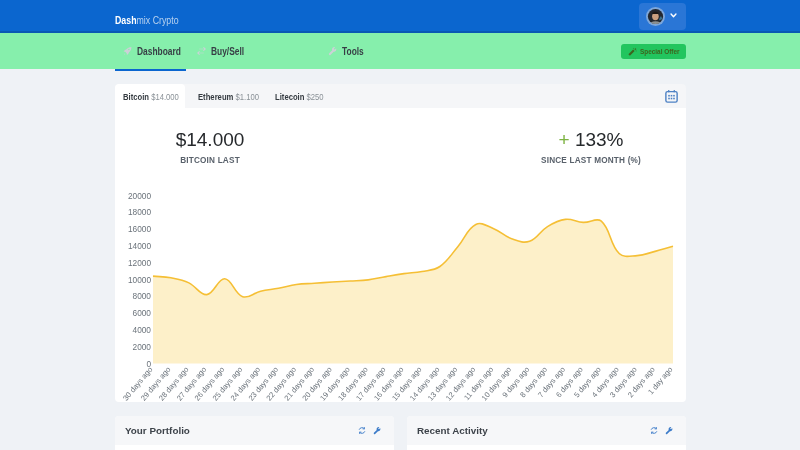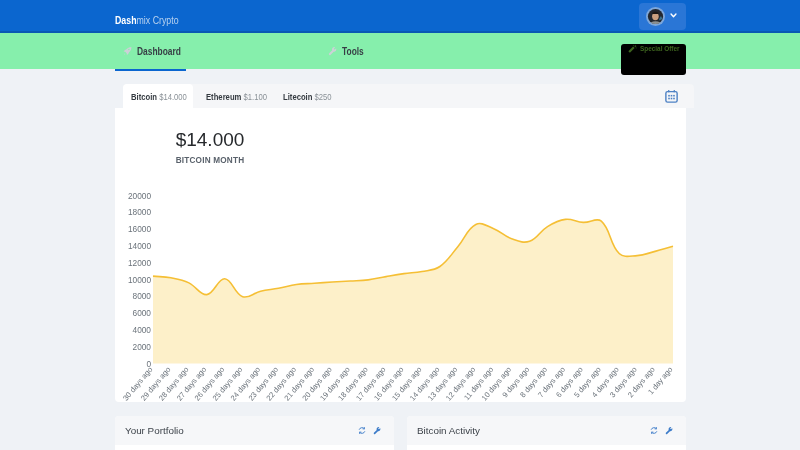--- a/index.html
+++ b/index.html
@@ -11,42 +11,42 @@
 .topbar { position:absolute; left:0; top:0; width:800px; height:33px; background:#0b66cf; border-bottom:2px solid #0a58b4; }
 .logo { position:absolute; left:115px; top:0; height:40px; display:flex; align-items:center; font-size:11px; color:#b9d2ef; font-weight:400; }
 .logo b { color:#fff; font-weight:700; }
 .userbtn { position:absolute; left:639px; top:3px; width:47px; height:27px; background:#2a76d6; border-radius:4px; }
 .userbtn svg.av { position:absolute; left:7px; top:4px; }
 .userbtn .chev { position:absolute; left:31px; top:9px; }
 .navbar { position:absolute; left:0; top:33px; width:800px; height:36px; background:#86efac; }
 .nav-item { position:absolute; top:0; height:36px; display:flex; align-items:center; font-size:10.5px; font-weight:700; color:#373e45; }
 .nav-item .ic { display:flex; }
 .underline { position:absolute; left:115px; top:69px; width:71px; height:2px; background:#0b66cf; }
-.offer { position:absolute; left:621px; top:44px; width:65px; height:31px; background:#000000; border-radius:3px; display:flex; font-size:8px; font-weight:700; color:#3d641e; padding-left:6px; }
+.offer { position:absolute; left:621px; top:44px; width:65px; height:15px; background:#22c55e; border-radius:3px; display:flex; align-items:center; font-size:8px; font-weight:700; color:#3d641e; padding-left:6px; }
 .offer svg { margin-right:3px; flex:none; }
 .tabsrow { position:absolute; left:115px; top:84px; width:571px; height:24px;
   background-color:#f5f6f8;
   background-image:radial-gradient(#e6eaee 0.7px, transparent 0.7px);
-  background-size:4px 4px; border-radius:4px 4px 0 0;margin-left:8px; }
+  background-size:4px 4px; border-radius:4px 4px 0 0; }
 .tab { position:absolute; top:0; height:24px; display:flex; align-items:center; font-size:9.6px; font-weight:700; color:#343a40; }
 .tab .val { font-weight:400; color:#8a9197; }
 .tab.active { background:#fff; border-radius:4px 4px 0 0; }
 .calico { position:absolute; left:664px; top:89px; }
 .card-main { position:absolute; left:115px; top:108px; width:571px; height:294px; background:#fff; border-radius:0 0 4px 4px; }
 .stat { position:absolute; top:0; width:190px; text-align:center; }
 .stat .big { margin-top:22px; font-size:19px; font-weight:400; color:#26292c; line-height:19px; }
 .stat .big .plus { color:#7db342; }
 .stat .lbl { margin-top:6.5px; font-size:8.2px; font-weight:700; color:#59616b; }
 .stat .lbl .sqc { letter-spacing:0.2px; transform:none; }
 .chartwrap { position:absolute; left:0; top:77px; width:571px; height:217px;text-align:center; }
 .bcard { position:absolute; top:416px; width:279px; height:40px; background:#fff; border-radius:4px 4px 0 0; }
 .bhead { position:absolute; left:0; top:0; width:100%; height:29px; background-color:#f6f7f9;
   background-image:radial-gradient(#e6eaee 0.7px, transparent 0.7px); background-size:4px 4px;
   border-radius:4px 4px 0 0; }
-.bhead .btitle { position:absolute; left:10px; top:0; height:29px; display:flex; align-items:center; font-size:9.85px; font-weight:400; color:#3d434a; }
+.bhead .btitle { position:absolute; left:10px; top:0; height:29px; display:flex; align-items:center; font-size:9.85px; font-weight:700; color:#3d434a; }
 .bhead .bicons { position:absolute; right:13px; top:0; height:29px; display:flex; align-items:center; gap:7px; }
 </style>
 </head>
 <body>
 <div class="topbar">
  <div class="logo">
       <span class="sq"><b>Dash</b>mix Crypto</span>
     </div>
  <div class="userbtn">
   <svg class="av" width="19" height="19" viewBox="0 0 19 19">
@@ -64,20 +64,28 @@
 </div>
 <div class="navbar">
  <div class="nav-item" style="left:123px">
       <span class="ic" style="margin-right:5px">
         <svg width="9" height="10" viewBox="0 0 16 16" fill="#ccd1d7">
           <path d="M15 1c-3.5 0-7 1.5-9.5 4.5L3 6.5 1 9l3 .5L6.5 12l.5 3 2.5-2 1-2.5C13.5 8 15 4.5 15 1zM10.5 6.5a1.3 1.3 0 1 1 0-2.6 1.3 1.3 0 0 1 0 2.6z"></path>
           <path d="M3.5 12.5c-1 .3-1.7 2-1.7 2s1.7-.7 2-1.7z"></path>
         </svg>
       </span>
       <span class="sq">Dashboard</span>
+    </div>
+ <div class="nav-item" style="left:197px">
+      <span class="ic" style="margin-right:5px">
+        <svg width="9" height="10" viewBox="0 0 16 16" fill="#ccd1d7">
+          <path d="M4 4h9l-2.2-2.2L12 1l4 3.5L12 8l-1.2-.8L13 5H4zM12 12H3l2.2 2.2L4 15 0 11.5 4 8l1.2.8L3 11h9z"></path>
+        </svg>
+      </span>
+      <span class="sq">Buy/Sell</span>
     </div>
  <div class="nav-item" style="left:328px">
       <span class="ic" style="margin-right:5px">
         <svg width="9" height="10" viewBox="0 0 16 16" fill="#ccd1d7">
           <path d="M14.5 3.2 12 5.7 10.3 4 12.8 1.5A4 4 0 0 0 7.5 6.8L1.8 12.5a1.8 1.8 0 0 0 2.5 2.5l5.7-5.7a4 4 0 0 0 4.5-5.1z"></path>
         </svg>
       </span>
       <span class="sq">Tools</span>
     </div>
 </div>
@@ -110,21 +118,25 @@
       <rect x="7.15" y="6.3" width="1.7" height="1.7"></rect>
       <rect x="9.8" y="6.3" width="1.7" height="1.7"></rect>
       <rect x="4.5" y="9.3" width="1.7" height="1.7"></rect>
       <rect x="7.15" y="9.3" width="1.7" height="1.7"></rect>
       <rect x="9.8" y="9.3" width="1.7" height="1.7"></rect>
     </g>
   </svg>
 <div class="card-main">
  <div class="stat" style="left:0px">
       <div class="big"><span class="sqb">$14.000</span></div>
-      <div class="lbl"><span class="sqc">BITCOIN MONTH</span></div>
+      <div class="lbl"><span class="sqc">BITCOIN LAST</span></div>
+    </div>
+ <div class="stat" style="left:381px">
+      <div class="big"><span class="sqb"><span class="plus">+</span> 133%</span></div>
+      <div class="lbl"><span class="sqc">SINCE LAST MONTH (%)</span></div>
     </div>
  <div class="chartwrap">
  <svg width="571" height="217" viewBox="0 0 571 217" style="overflow:visible">
   <g font-size="8.3" fill="#6b737b" text-anchor="end">
    <text x="36" y="13.5">20000</text>
    <text x="36" y="30.3">18000</text>
    <text x="36" y="47.1">16000</text>
    <text x="36" y="63.9">14000</text>
    <text x="36" y="80.7">12000</text>
    <text x="36" y="97.5">10000</text>
@@ -182,21 +194,21 @@
           <path d="M3.1 14.8v-3.6h3.6" stroke-width="1.7"></path>
         </svg> 
         <svg width="8" height="9" viewBox="0 0 16 16" fill="#3d7cc9">
           <path d="M14.5 3.2 12 5.7 10.3 4 12.8 1.5A4 4 0 0 0 7.5 6.8L1.8 12.5a1.8 1.8 0 0 0 2.5 2.5l5.7-5.7a4 4 0 0 0 4.5-5.1z"></path>
         </svg>
       </div>
  </div>
 </div>
 <div class="bcard" style="left:407px">
  <div class="bhead">
-  <div class="btitle">Bitcoin Activity</div>
+  <div class="btitle">Recent Activity</div>
   <div class="bicons">
         <svg width="8" height="9" viewBox="0 0 16 16" fill="none" stroke="#3d7cc9" stroke-width="1.9">
           <path d="M12.9 4.6A6.2 6.2 0 0 0 2.3 6.4"></path>
           <path d="M3.1 11.4a6.2 6.2 0 0 0 10.6-1.8"></path>
           <path d="M12.9 1.2v3.6H9.3" stroke-width="1.7"></path>
           <path d="M3.1 14.8v-3.6h3.6" stroke-width="1.7"></path>
         </svg> 
         <svg width="8" height="9" viewBox="0 0 16 16" fill="#3d7cc9">
           <path d="M14.5 3.2 12 5.7 10.3 4 12.8 1.5A4 4 0 0 0 7.5 6.8L1.8 12.5a1.8 1.8 0 0 0 2.5 2.5l5.7-5.7a4 4 0 0 0 4.5-5.1z"></path>
         </svg>

